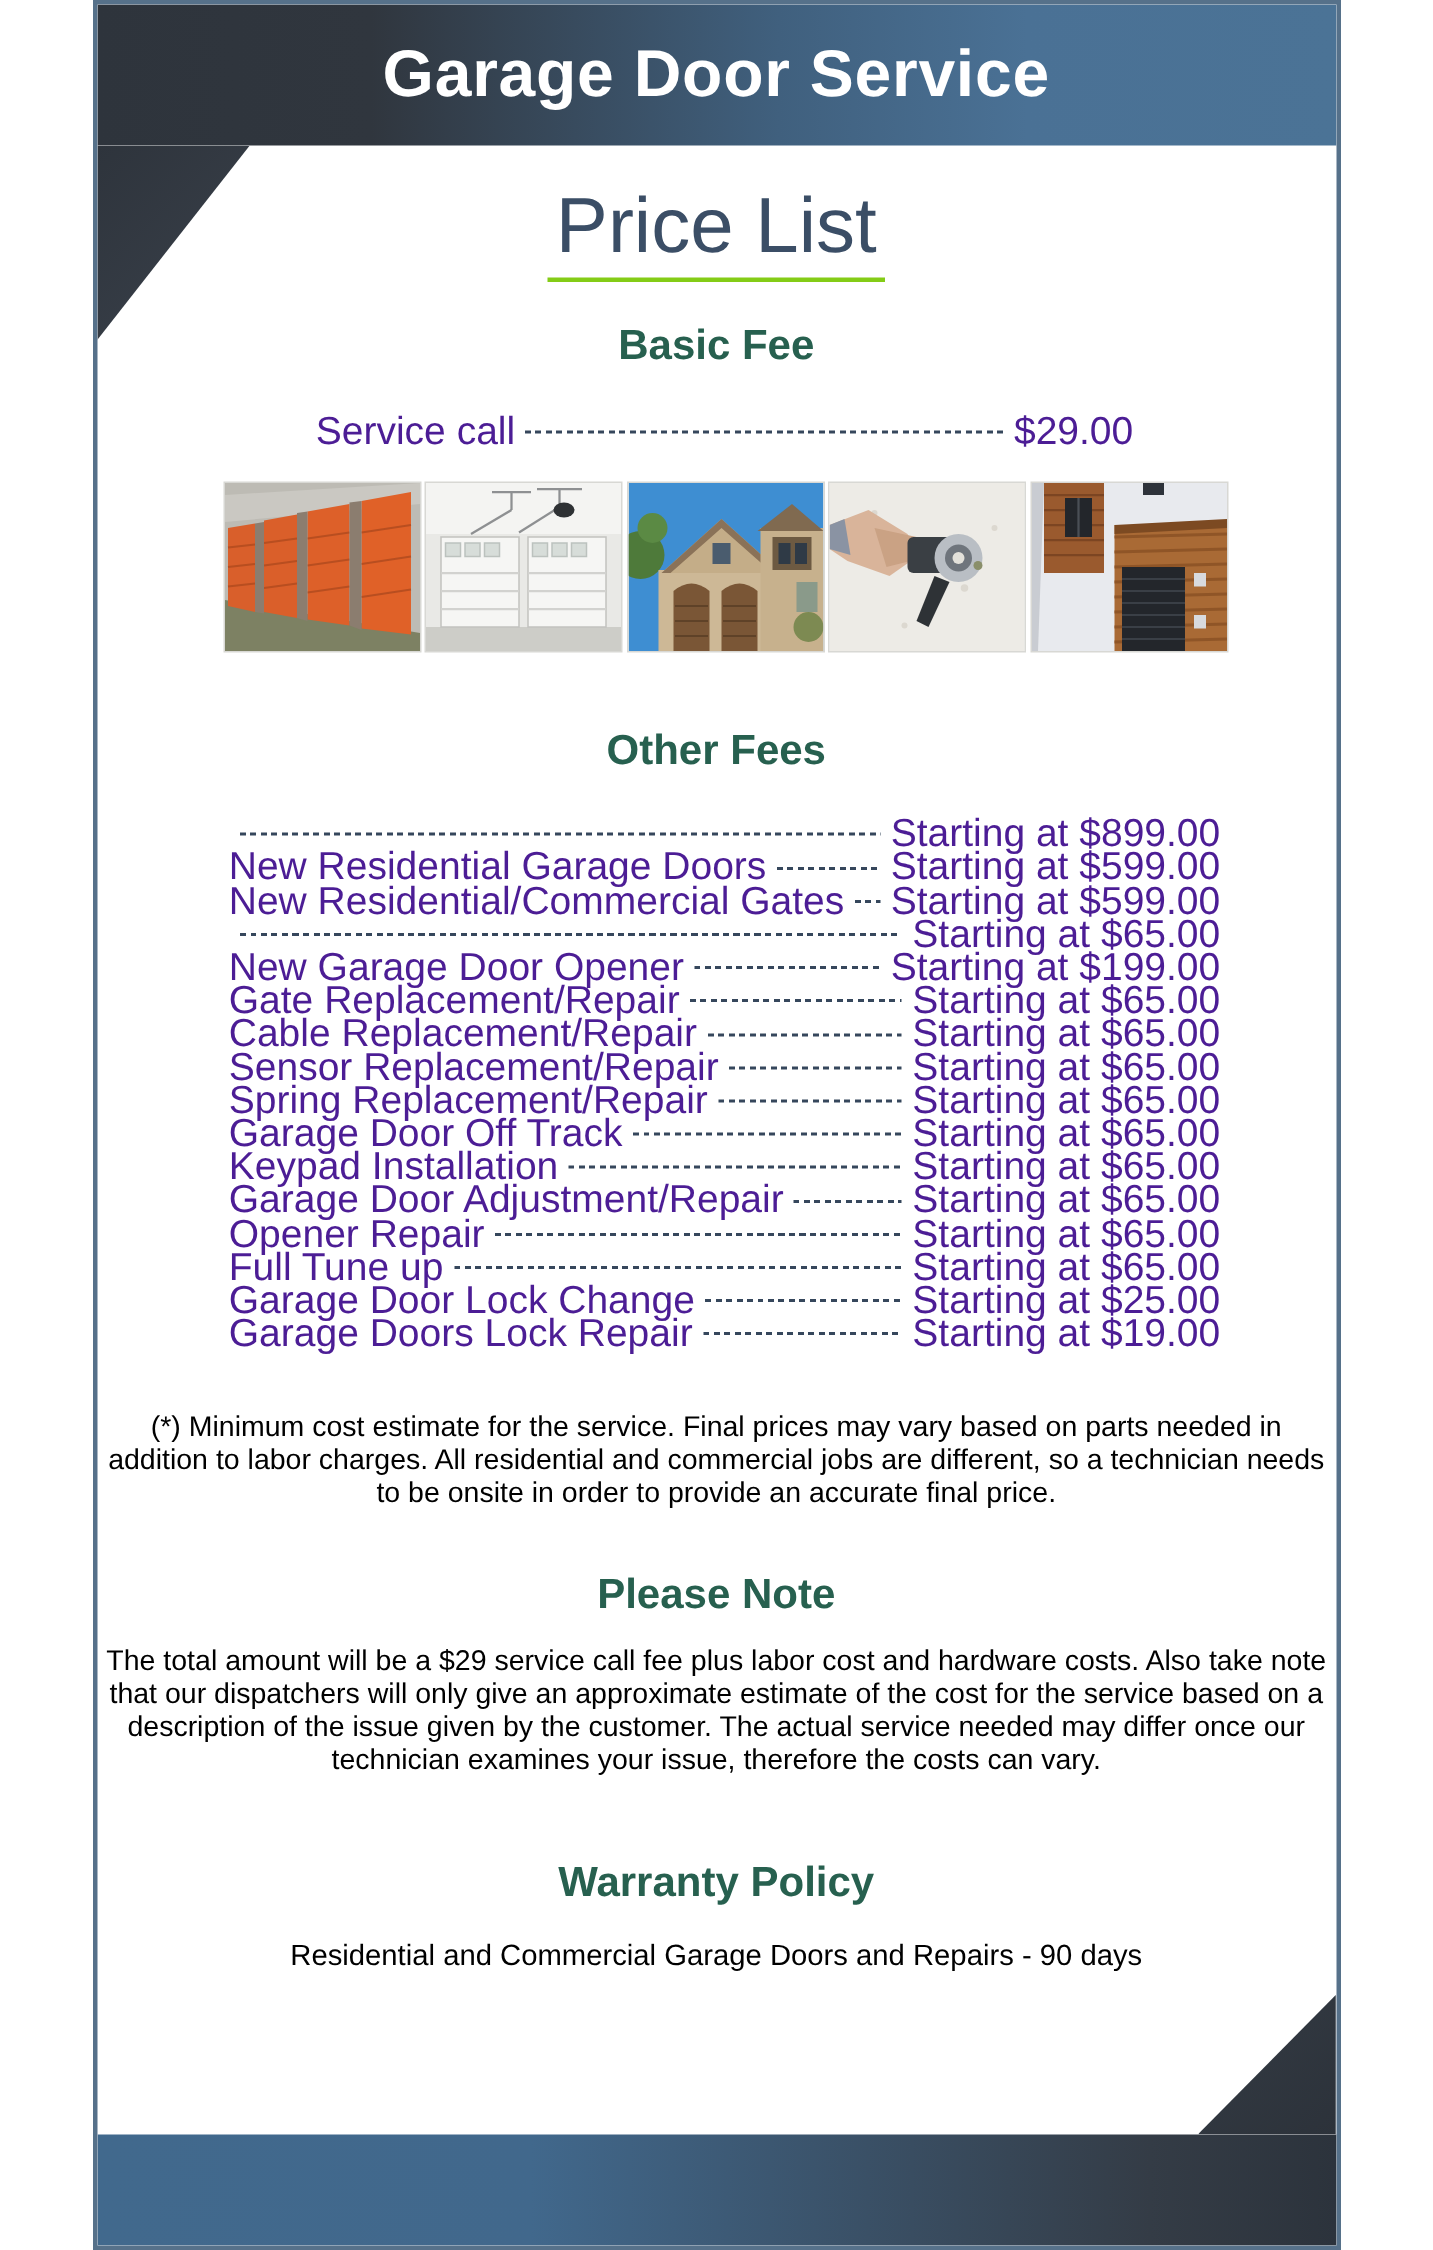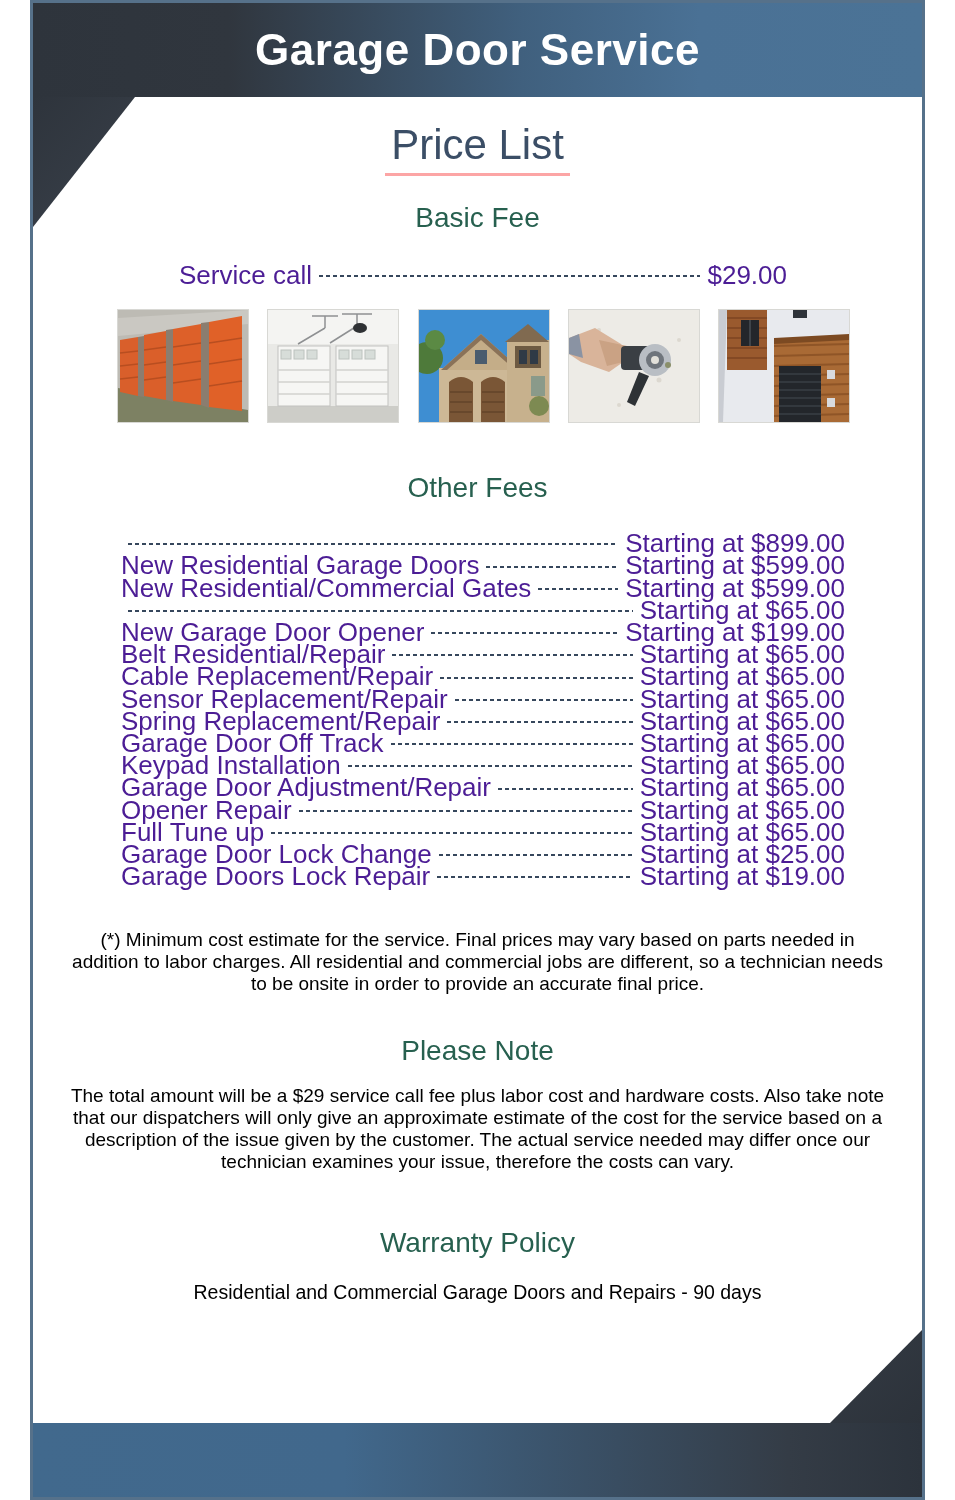--- a/index.html
+++ b/index.html
@@ -1,21 +1,21 @@
 <!DOCTYPE html>
 <html><head>
 <meta charset="utf-8">
 <style>
   * { margin: 0; padding: 0; box-sizing: border-box; }
   html, body { background: #ffffff; }
   body { font-family: "Liberation Sans", "DejaVu Sans", sans-serif; }
 
   .page {
     position: relative;
-    width: 895px;
+    width: 832px;
     height: 1500px;
     margin: 0 auto;
     background: #ffffff;
     border: 3px solid #56718a;
     overflow: hidden;
   }
 
   
   .header {
     height: 94px;
@@ -50,30 +50,30 @@
     left: 0; bottom: 0;
     width: 100%; height: 74px;
     background: linear-gradient(90deg, #41698d 0%, #41688c 35%, #343c46 85%, #2c333c 100%);
   }
 
   
   .price-title-wrap { text-align: center; margin-top: 24px; }
   .price-title {
     display: inline-block;
     color: #3b4e66;
-    font-size: 42px;
+    font-size: 52px;
     font-weight: 400;
-    border-bottom: 3px solid #fca5a5;
+    border-bottom: 3px solid #84cc16;
     padding: 0 6px 4px 6px;
   }
   h2.section {
     text-align: center;
     color: #27604f;
     font-size: 28px;
-    font-weight: normal;
+    font-weight: bold;
   }
   .h-basic   { margin-top: 26px; }
   .h-other   { margin-top: 50px; font-size: 29px; }
   .h-note    { margin-top: 40px; }
   .h-warranty{ margin-top: 54px; }
 
   
   .fee-row {
     display: flex;
     align-items: center;
@@ -327,21 +327,21 @@
         <span class="fee-value">Starting at $65.00</span>
       </div>
 
       <div class="fee-row">
         <span class="fee-label">New Garage Door Opener</span>
         <span class="leader"></span>
         <span class="fee-value">Starting at $199.00</span>
       </div>
 
       <div class="fee-row">
-        <span class="fee-label">Belt Residential/Repair</span>
+        <span class="fee-label">Gate Replacement/Repair</span>
         <span class="leader"></span>
         <span class="fee-value">Starting at $65.00</span>
       </div>
 
       <div class="fee-row">
         <span class="fee-label">Cable Replacement/Repair</span>
         <span class="leader"></span>
         <span class="fee-value">Starting at $65.00</span>
       </div>
 

